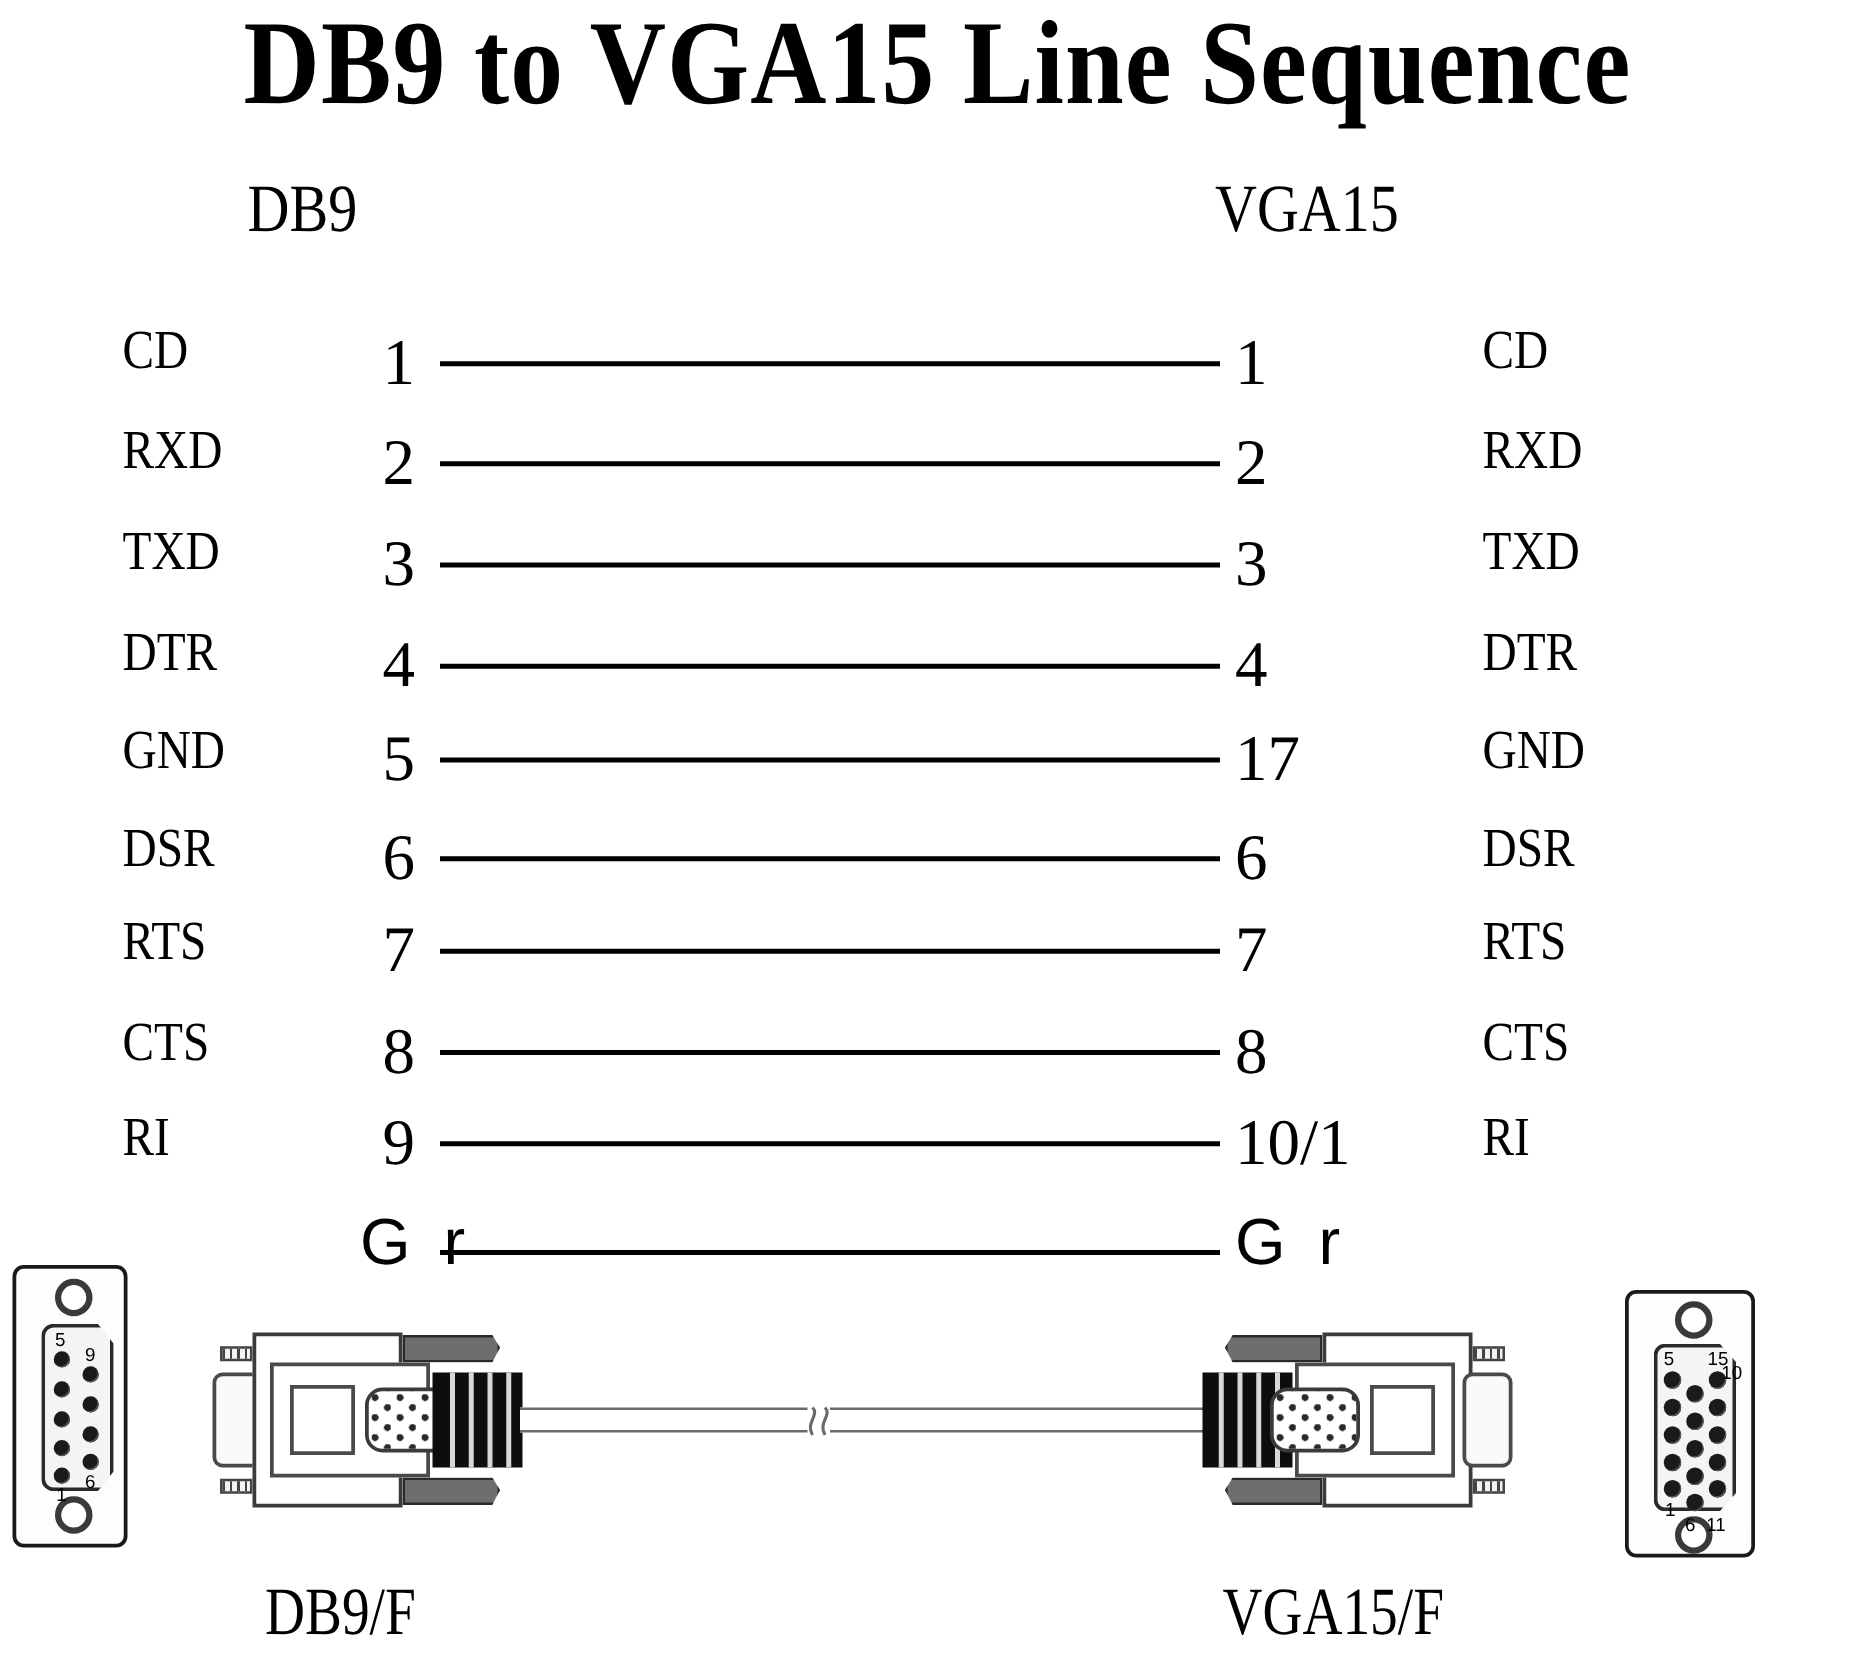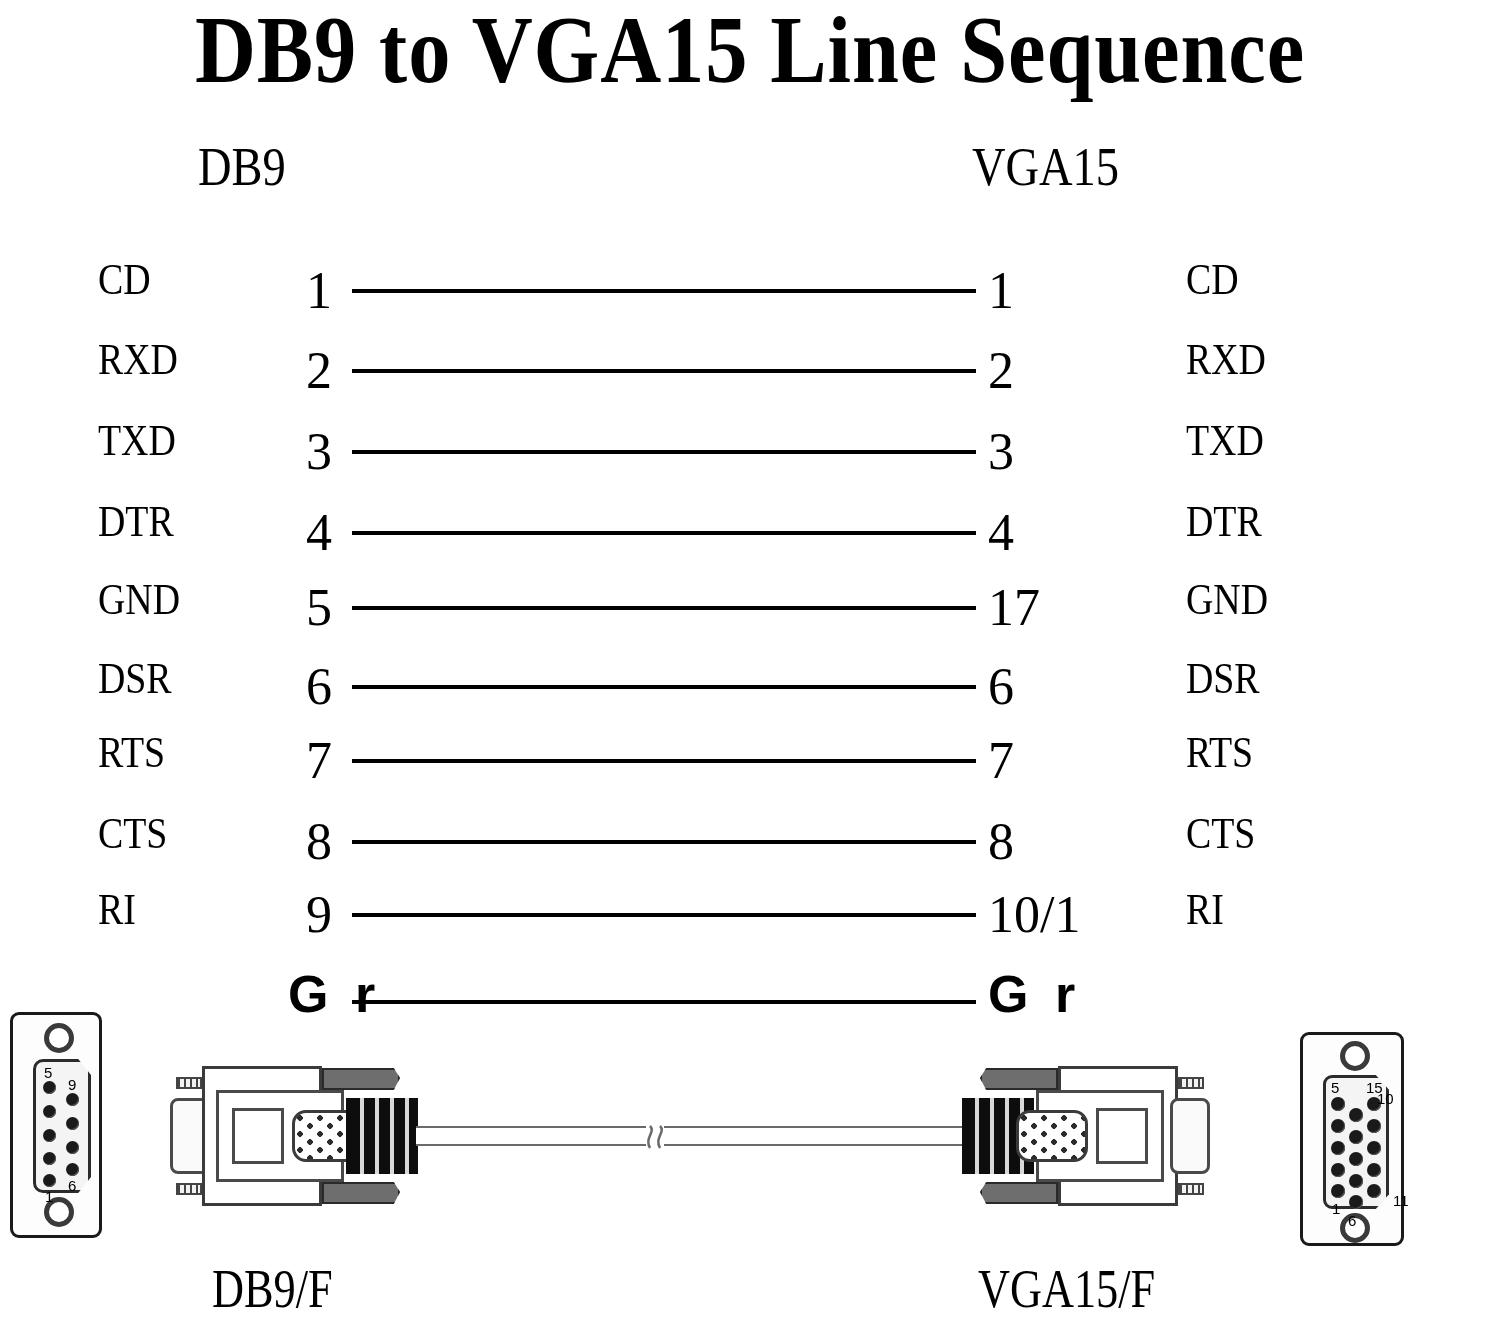--- a/index.html
+++ b/index.html
@@ -77,21 +77,21 @@
     height: 0;
     border-top: 4px solid #000000;
   }
 
   
   .gr {
     position: absolute;
     top: 968px;
     font-family: "Liberation Sans", sans-serif;
     font-size: 52px;
-    font-weight: 700;
+    font-weight: 400;
     line-height: 1;
     letter-spacing: 6px;
     white-space: nowrap;
   }
   #gr-left  { left: 288px; }
   #gr-right { left: 988px; }
   #wire-gr {
     top: 1000px;
   }
 
@@ -331,21 +331,21 @@
     <div class="pinhole" style="left:64px; top:84px;  width:14px; height:14px;"></div>
     <div class="pinhole" style="left:64px; top:106px; width:14px; height:14px;"></div>
     <div class="pinhole" style="left:64px; top:128px; width:14px; height:14px;"></div>
     <div class="pinhole" style="left:64px; top:149px; width:14px; height:14px;"></div>
 
     <div class="pinnum" style="left:28px; top:45px;">5</div>
     <div class="pinnum" style="left:44px; top:56px;margin-left:30px;">10</div>
     <div class="pinnum" style="left:63px; top:45px;">15</div>
     <div class="pinnum" style="left:29px; top:166px;">1</div>
     <div class="pinnum" style="left:45px; top:178px;">6</div>
-    <div class="pinnum" style="left:62px; top:158px;margin-left:28px;">11</div>
+    <div class="pinnum" style="left:62px; top:178px;">11</div>
   </div>
 
   <div class="thumbscrew" style="left:176px; top:1077px; width:26px; height:12px;"></div>
   <div class="thumbscrew" style="left:176px; top:1183px; width:26px; height:12px;"></div>
 
   <div class="back-plate" style="left:170px; top:1098px; width:40px; height:76px;"></div>
 
   <div class="hood-body" style="left:202px; top:1066px; width:120px; height:140px;"></div>
 
   <div class="hood-inner" style="left:216px; top:1090px; width:128px; height:92px;"></div>

